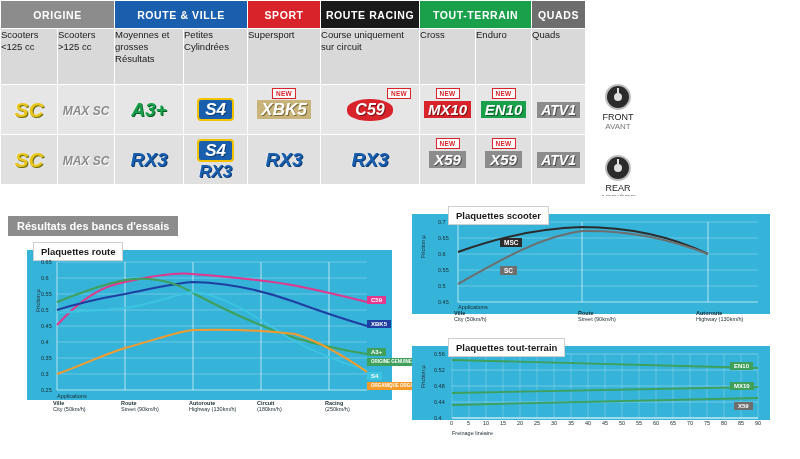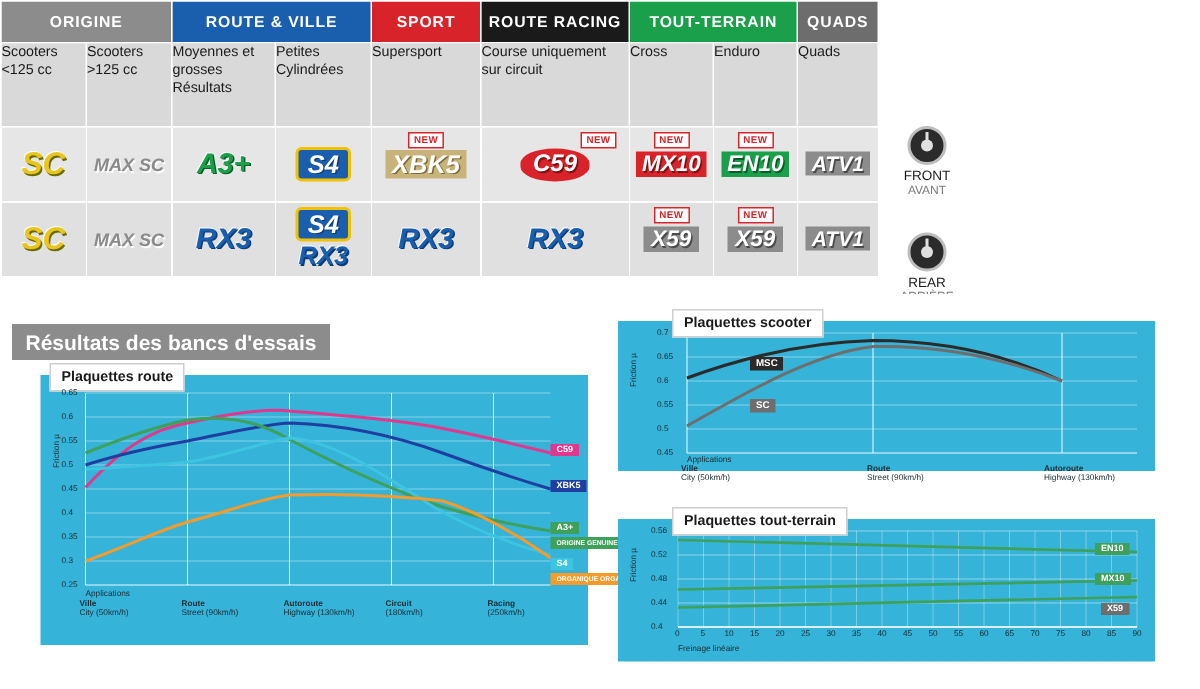--- a/index.html
+++ b/index.html
@@ -66,21 +66,21 @@
   }
   .disc .tick { position:absolute; left:50%; top:2px; width:2px; height:6px; background:#e0e0e0; transform:translateX(-50%); }
   .fr-lbl { font-size:9px; font-weight:normal; color:#1a1a1a; }
   .fr-sub { font-size:8px; color:#7a7a7a; }
 
   
   .lower { position:absolute; left:0; top:196px; width:800px; height:263px; background:#ffffff; }
 
   .section-title {
     position:absolute; left:8px; top:20px;
-    background:#8c8c8c; color:#ffffff; font-size:14px; font-weight:bold;
+    background:#8c8c8c; color:#ffffff; font-size:11px; font-weight:bold;
     padding:4px 9px;
   }
 
   .chart-box { position:absolute; background:#35b3d8; }
   .chart-title {
     position:absolute; background:#ffffff; color:#1a1a1a;
     font-size:9.5px; font-weight:bold; padding:3px 7px; border:1px solid #cfcfcf;
   }
   .axis-label-y {
     position:absolute; font-size:5.5px; color:#20313a;
@@ -217,21 +217,21 @@
       <div class="fr-lbl">REAR</div>
       <div class="fr-sub">ARRIÈRE</div>
     </div>
   </div>
 </div>
 
 <div class="lower">
 
   <div class="section-title">Résultats des bancs d'essais</div>
 
-  <div class="chart-box" style="left:27px; top:54px; width:365px; height:180px;">
+  <div class="chart-box" style="left:27px; top:54px; width:365px; height:150px;">
     <svg width="365" height="160" viewBox="0 0 365 160">
 
       <g stroke="#ffffff" stroke-width="0.7" opacity="0.9">
         <line x1="30" y1="12" x2="30" y2="140"></line>
         <line x1="98" y1="12" x2="98" y2="140"></line>
         <line x1="166" y1="12" x2="166" y2="140"></line>
         <line x1="234" y1="12" x2="234" y2="140"></line>
         <line x1="302" y1="12" x2="302" y2="140"></line>
         <line x1="30" y1="140" x2="340" y2="140"></line>
       </g>
@@ -320,21 +320,21 @@
     <div class="applab" style="left:42px; top:102px;">City (50km/h)</div>
     <div class="applab" style="left:166px; top:96px; font-weight:bold;">Route</div>
     <div class="applab" style="left:166px; top:102px;">Street (90km/h)</div>
     <div class="applab" style="left:284px; top:96px; font-weight:bold;">Autoroute</div>
     <div class="applab" style="left:284px; top:102px;">Highway (130km/h)</div>
 
     <div class="tag" style="left:88px; top:24px; background:#2b2b2b; font-size:6.5px;">MSC</div>
     <div class="tag" style="left:88px; top:52px; background:#6e6e6e; font-size:6.5px;">SC</div>
   </div>
 
-  <div class="chart-box" style="left:412px; top:150px; width:358px; height:95px;">
+  <div class="chart-box" style="left:412px; top:150px; width:358px; height:74px;">
     <svg width="358" height="95" viewBox="0 0 358 95">
       <g stroke="#ffffff" stroke-width="0.5" opacity="0.6">
         <line x1="40" y1="8" x2="346" y2="8"></line>
         <line x1="40" y1="24" x2="346" y2="24"></line>
         <line x1="40" y1="40" x2="346" y2="40"></line>
         <line x1="40" y1="56" x2="346" y2="56"></line>
         <line x1="40" y1="72" x2="346" y2="72"></line>
       </g>
       <g stroke="#ffffff" stroke-width="0.45" opacity="0.5">
         <line x1="40" y1="8" x2="40" y2="72"></line>

